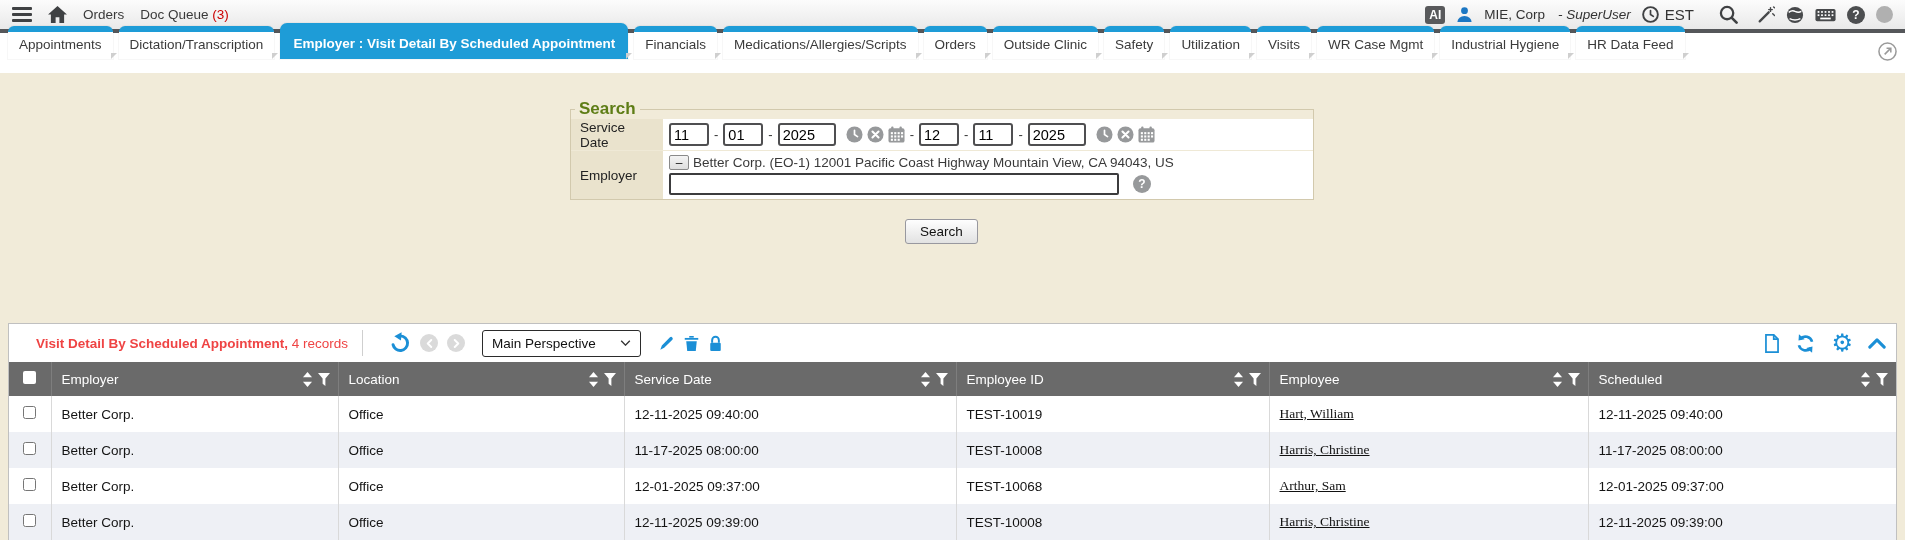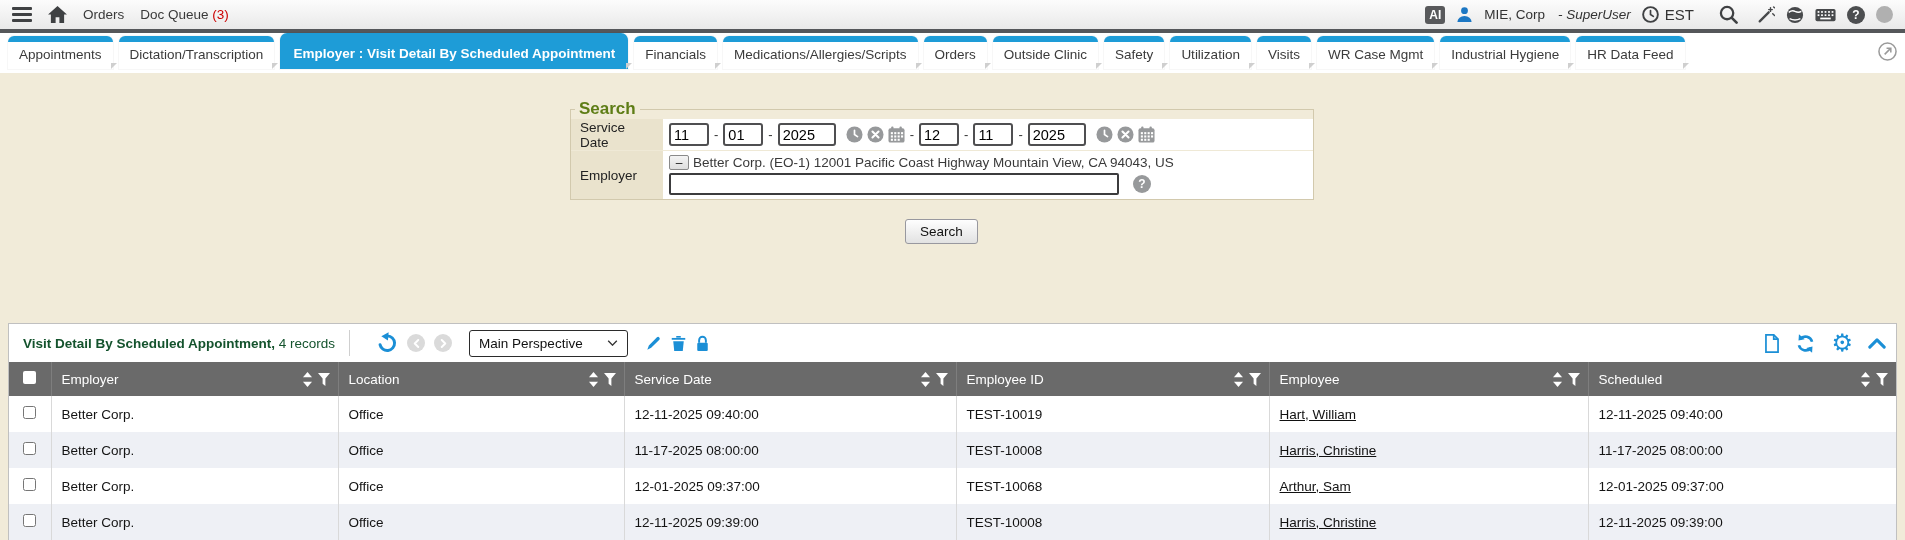--- a/index.html
+++ b/index.html
@@ -18,21 +18,21 @@
   .ai-badge { background:#58595b; color:#fff; font-weight:bold; font-size:12px; padding:2px 4px; border-radius:3px; }
   .user-name { font-size:13.5px; color:#333; }
   .user-role { font-size:13.5px; color:#333; font-style:italic; margin-left:2px; }
   .tz { font-size:15px; color:#333; margin-left:-5px; }
   .dark-badge { width:18px; height:18px; border-radius:50%; background:#4c4e50; color:#fff; font-weight:bold;
                 font-size:12px; display:inline-flex; align-items:center; justify-content:center; }
   .gray-dot { width:17px; height:17px; border-radius:50%; background:#b0b0b0; }
   .icon-btn { display:inline-flex; align-items:center; cursor:pointer; }
 
   
-  .tabstrip { background:#fff; height:40px; display:flex; align-items:flex-end; padding:4px 8px; gap:6px; }
+  .tabstrip { background:#fff; height:40px; display:flex; align-items:flex-end; padding:14px 8px; gap:6px; }
   .tab { position:relative; background:#fff; border-top:6px solid #1e9cd7; border-radius:6px 6px 0 0;
          padding:5px 11px 7px; font-size:13.5px; color:#3b3b3b; white-space:nowrap; cursor:pointer;
          box-shadow:0 0 0 1px rgba(0,0,0,0.03); }
   .tab::after { content:""; position:absolute; right:-4px; bottom:0; width:0; height:0;
                 border-top:6px solid #cfcfcf; border-right:6px solid transparent; }
   .tab.active { background:#1e9cd7; color:#fff; font-weight:bold; padding:7px 13px 8px; border-radius:7px 7px 0 0; }
   .tab-overflow { margin-left:auto; align-self:center; cursor:pointer; }
 
   
   .search-zone { position:relative; height:250px; }
@@ -55,21 +55,21 @@
   .emp-text { font-size:13.5px; color:#3a3a3a; white-space:nowrap; }
   .emp-input { width:450px; height:22px; border:2px solid #3c3c3e; border-radius:2px;
                font-family:"Liberation Sans",sans-serif; font-size:13.5px; padding:0 3px; }
   .search-btn { position:absolute; left:905px; top:146px; font-family:"Liberation Sans",sans-serif;
                 font-size:13.5px; color:#111; padding:4px 14px; border:1px solid #98989f; border-radius:3px;
                 background:linear-gradient(#fefefe,#e2e2e2); cursor:pointer; }
 
   
   .grid-panel { margin:0 8px; background:#fff; border:1px solid #c0c0c0; }
   .toolbar { height:38px; display:flex; align-items:center; }
-  .grid-title { padding-left:14px; font-size:13.5px; color:#14532d; white-space:nowrap; }
+  .grid-title { padding-left:27px; font-size:13.5px; color:#ef4444; white-space:nowrap; }
   .grid-title b { font-weight:bold; }
   .tb-divider { width:1px; height:26px; background:#cfcfcf; margin:0 26px 0 14px; }
   .tb-group { display:flex; align-items:center; gap:9px; }
   .circle-btn { width:18px; height:18px; border-radius:50%; background:#dadada; display:inline-flex;
                 align-items:center; justify-content:center; }
   .select-box { margin:0 8px; height:27px; border:1px solid #2b2b2b; border-radius:3px; background:#fff;
                 display:flex; align-items:center; gap:24px; padding:0 9px; font-size:13.5px; color:#111; cursor:pointer; }
   .toolbar-right { margin-left:auto; display:flex; align-items:center; gap:15px; padding-right:10px; }
 
   table.grid { width:100%; border-collapse:collapse; table-layout:fixed; }
@@ -81,21 +81,21 @@
   .th-icons { display:flex; align-items:center; gap:6px; }
   .hdr-checkbox { width:13px; height:13px; background:#fff; border-radius:2px; display:inline-block; cursor:pointer; }
   tbody td { height:36px; padding:0 10px; font-size:13.5px; color:#141414; border-right:1px solid #d9d9d9;
              white-space:nowrap; overflow:hidden; }
   tbody td:last-child { border-right:none; }
   tbody tr:nth-child(odd) td { background:#fff; }
   tbody tr:nth-child(even) td { background:#eef0f5; }
   tbody tr.footer-row td { background:#fff; }
   td.chk, th.chk { text-align:center; padding:0; }
   input[type="checkbox"] { width:13px; height:13px; cursor:pointer; }
-  .emp-link { color:#111; text-decoration:underline; cursor:pointer; }
+  .emp-link { color:#111; text-decoration:underline; cursor:pointer;font-family:Liberation Serif, serif; }
   .gear-glyph { color:#1b8fd6; font-size:24px; line-height:20px; cursor:pointer; font-family:"DejaVu Sans",sans-serif; }
 </style>
 </head>
 <body>
 
 <div class="topbar">
   <div class="topbar-left">
     <span class="hamburger icon-btn">
         <i></i>
         <i></i>

